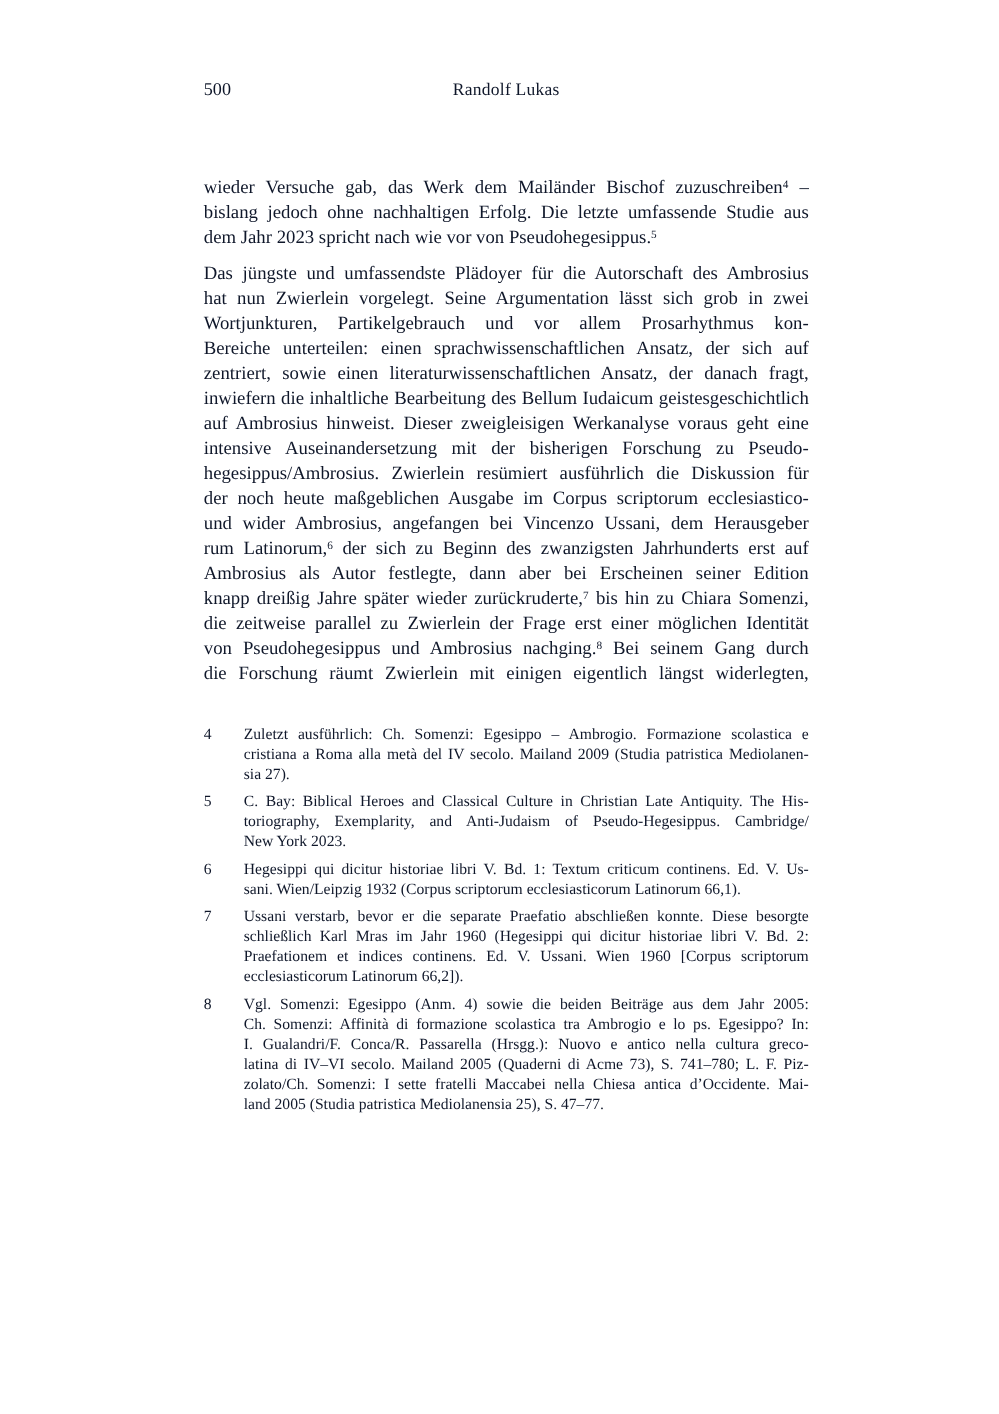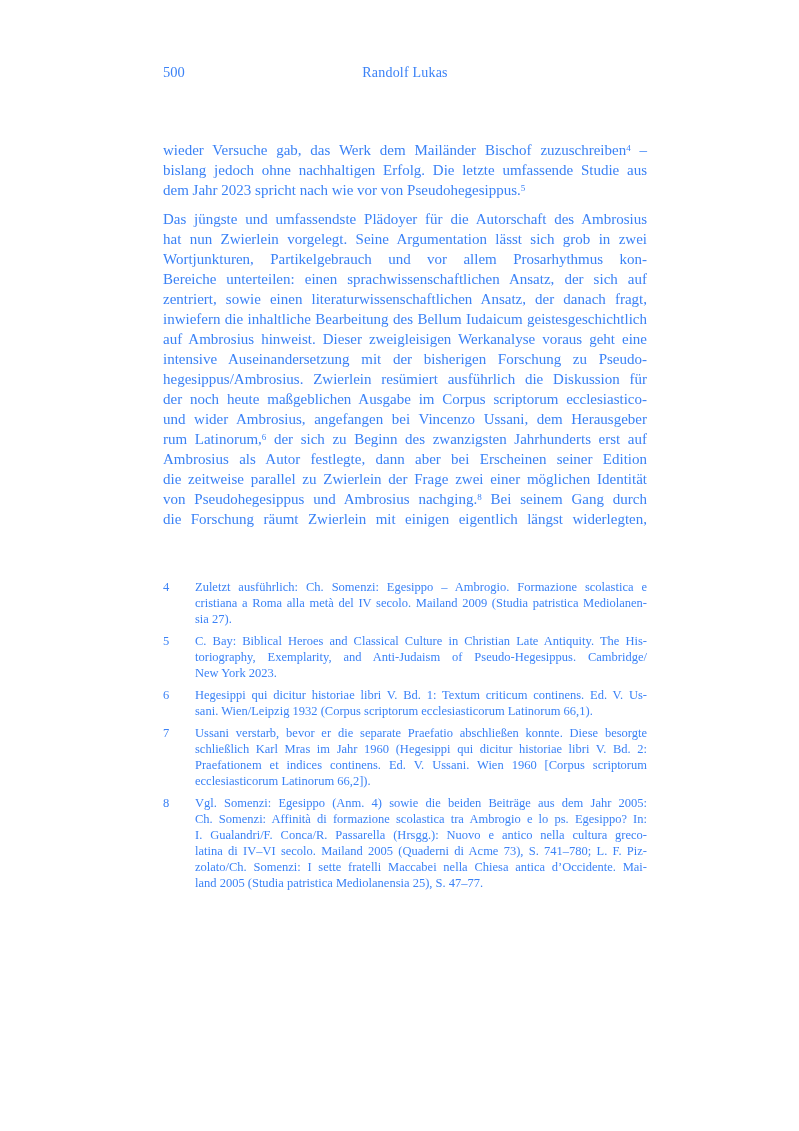--- a/index.html
+++ b/index.html
@@ -3,21 +3,21 @@
 <meta charset="utf-8">
 <style>
   * { margin: 0; padding: 0; box-sizing: border-box; }
   html, body { background: #ffffff; }
   .page {
     position: relative;
     width: 799px;
     height: 1131px;
     background: #ffffff;
     font-family: "Liberation Serif", serif;
-    color: #3b82f6;
+    color: #0f172a;
     overflow: hidden;
   }
   .header-pagenum {
     position: absolute;
     left: 163px;
     top: 64px;
     font-size: 14.5px;
   }
   .header-title {
     position: absolute;
@@ -85,21 +85,22 @@
         <div class="line"><span>Bereiche unterteilen: einen sprachwissenschaftlichen Ansatz, der sich auf</span></div>
         <div class="line"><span>zentriert, sowie einen literaturwissenschaftlichen Ansatz, der danach fragt,</span></div>
         <div class="line"><span>inwiefern die inhaltliche Bearbeitung des </span><span class="it">Bellum Iudaicum</span><span> geistesgeschichtlich</span></div>
         <div class="line"><span>auf Ambrosius hinweist. Dieser zweigleisigen Werkanalyse voraus geht eine</span></div>
         <div class="line"><span>intensive Auseinandersetzung mit der bisherigen Forschung zu Pseudo-</span></div>
         <div class="line"><span>hegesippus/Ambrosius. Zwierlein resümiert ausführlich die Diskussion für</span></div>
         <div class="line"><span>der noch heute maßgeblichen Ausgabe im Corpus scriptorum ecclesiastico-</span></div>
         <div class="line"><span>und wider Ambrosius, angefangen bei Vincenzo Ussani, dem Herausgeber</span></div>
         <div class="line"><span>rum Latinorum,</span><sup>6</sup><span> der sich zu Beginn des zwanzigsten Jahrhunderts erst auf</span></div>
         <div class="line"><span>Ambrosius als Autor festlegte, dann aber bei Erscheinen seiner Edition</span></div>
-        <div class="line"><span>die zeitweise parallel zu Zwierlein der Frage zwei einer möglichen Identität</span></div>
+        <div class="line"><span>knapp dreißig Jahre später wieder zurückruderte,</span><sup>7</sup><span> bis hin zu Chiara Somenzi,</span></div>
+        <div class="line"><span>die zeitweise parallel zu Zwierlein der Frage erst einer möglichen Identität</span></div>
         <div class="line"><span>von Pseudohegesippus und Ambrosius nachging.</span><sup>8</sup><span> Bei seinem Gang durch</span></div>
         <div class="line"><span>die Forschung räumt Zwierlein mit einigen eigentlich längst widerlegten,</span></div>
       </div>
     </div>
 
   <div class="footnotes">
       <div class="footnote">
         <div class="fn-num">4</div>
         <div class="fn-text">
           <div class="line"><span>Zuletzt ausführlich: Ch. Somenzi: Egesippo – Ambrogio. Formazione scolastica e</span></div>

